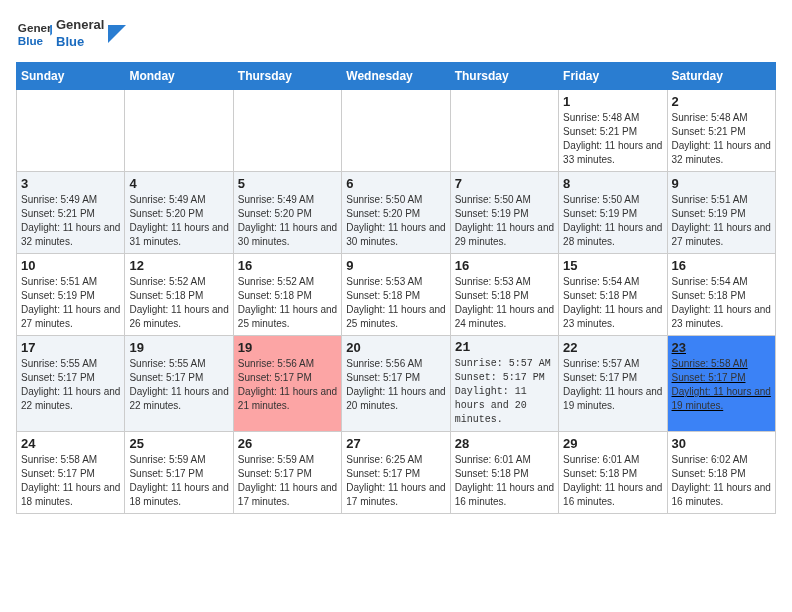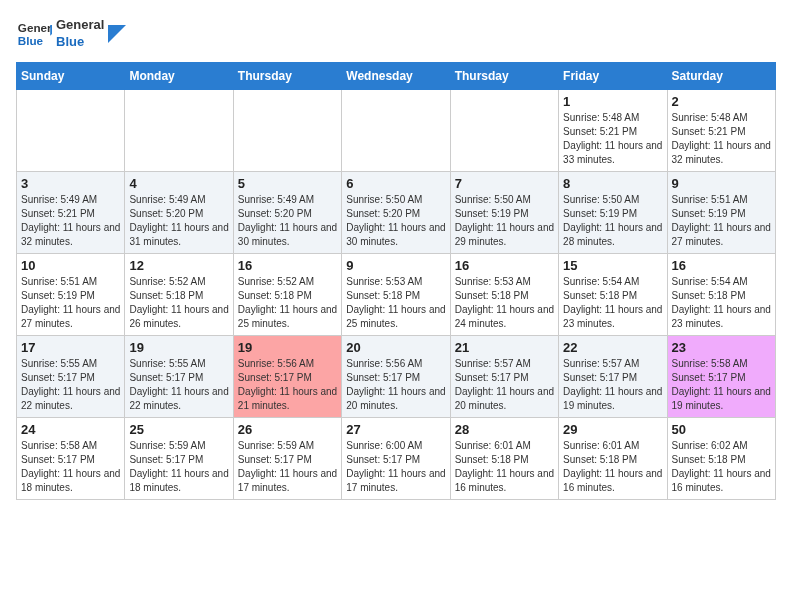--- a/index.html
+++ b/index.html
@@ -240,33 +240,33 @@
           <div class="day-info" style="white-space: pre-line;">Sunrise: 5:56 AM
 Sunset: 5:17 PM
 Daylight: 11 hours and 21 minutes.</div>
         </td>
         <td style="background: rgb(240, 244, 248);">
           <span class="day-num">20</span>
           <div class="day-info" style="white-space: pre-line;">Sunrise: 5:56 AM
 Sunset: 5:17 PM
 Daylight: 11 hours and 20 minutes.</div>
         </td>
-        <td style="background: rgb(240, 244, 248);">
+        <td style="background: rgb(240, 244, 248); font-family: Liberation Mono, monospace;">
           <span class="day-num">21</span>
           <div class="day-info" style="white-space: pre-line;">Sunrise: 5:57 AM
 Sunset: 5:17 PM
 Daylight: 11 hours and 20 minutes.</div>
         </td>
         <td style="background: rgb(240, 244, 248);">
           <span class="day-num">22</span>
           <div class="day-info" style="white-space: pre-line;">Sunrise: 5:57 AM
 Sunset: 5:17 PM
 Daylight: 11 hours and 19 minutes.</div>
         </td>
-        <td style="background: #f0abfc;">
+        <td style="background: #3b82f6; text-decoration: underline;">
           <span class="day-num">23</span>
           <div class="day-info" style="white-space: pre-line;">Sunrise: 5:58 AM
 Sunset: 5:17 PM
 Daylight: 11 hours and 19 minutes.</div>
         </td>
       </tr>
       <tr>
         <td>
           <span class="day-num">24</span>
           <div class="day-info" style="white-space: pre-line;">Sunrise: 5:58 AM
@@ -280,37 +280,37 @@
 Daylight: 11 hours and 18 minutes.</div>
         </td>
         <td>
           <span class="day-num">26</span>
           <div class="day-info" style="white-space: pre-line;">Sunrise: 5:59 AM
 Sunset: 5:17 PM
 Daylight: 11 hours and 17 minutes.</div>
         </td>
         <td>
           <span class="day-num">27</span>
-          <div class="day-info" style="white-space: pre-line;">Sunrise: 6:00 AM
+          <div class="day-info" style="white-space: pre-line;">Sunrise: 6:25 AM
 Sunset: 5:17 PM
 Daylight: 11 hours and 17 minutes.</div>
         </td>
         <td>
           <span class="day-num">28</span>
           <div class="day-info" style="white-space: pre-line;">Sunrise: 6:01 AM
 Sunset: 5:18 PM
 Daylight: 11 hours and 16 minutes.</div>
         </td>
         <td>
           <span class="day-num">29</span>
           <div class="day-info" style="white-space: pre-line;">Sunrise: 6:01 AM
 Sunset: 5:18 PM
 Daylight: 11 hours and 16 minutes.</div>
         </td>
         <td>
-          <span class="day-num">50</span>
+          <span class="day-num">30</span>
           <div class="day-info" style="white-space: pre-line;">Sunrise: 6:02 AM
 Sunset: 5:18 PM
 Daylight: 11 hours and 16 minutes.</div>
         </td>
       </tr>
     </tbody>
 </table>
 
 </body></html>

